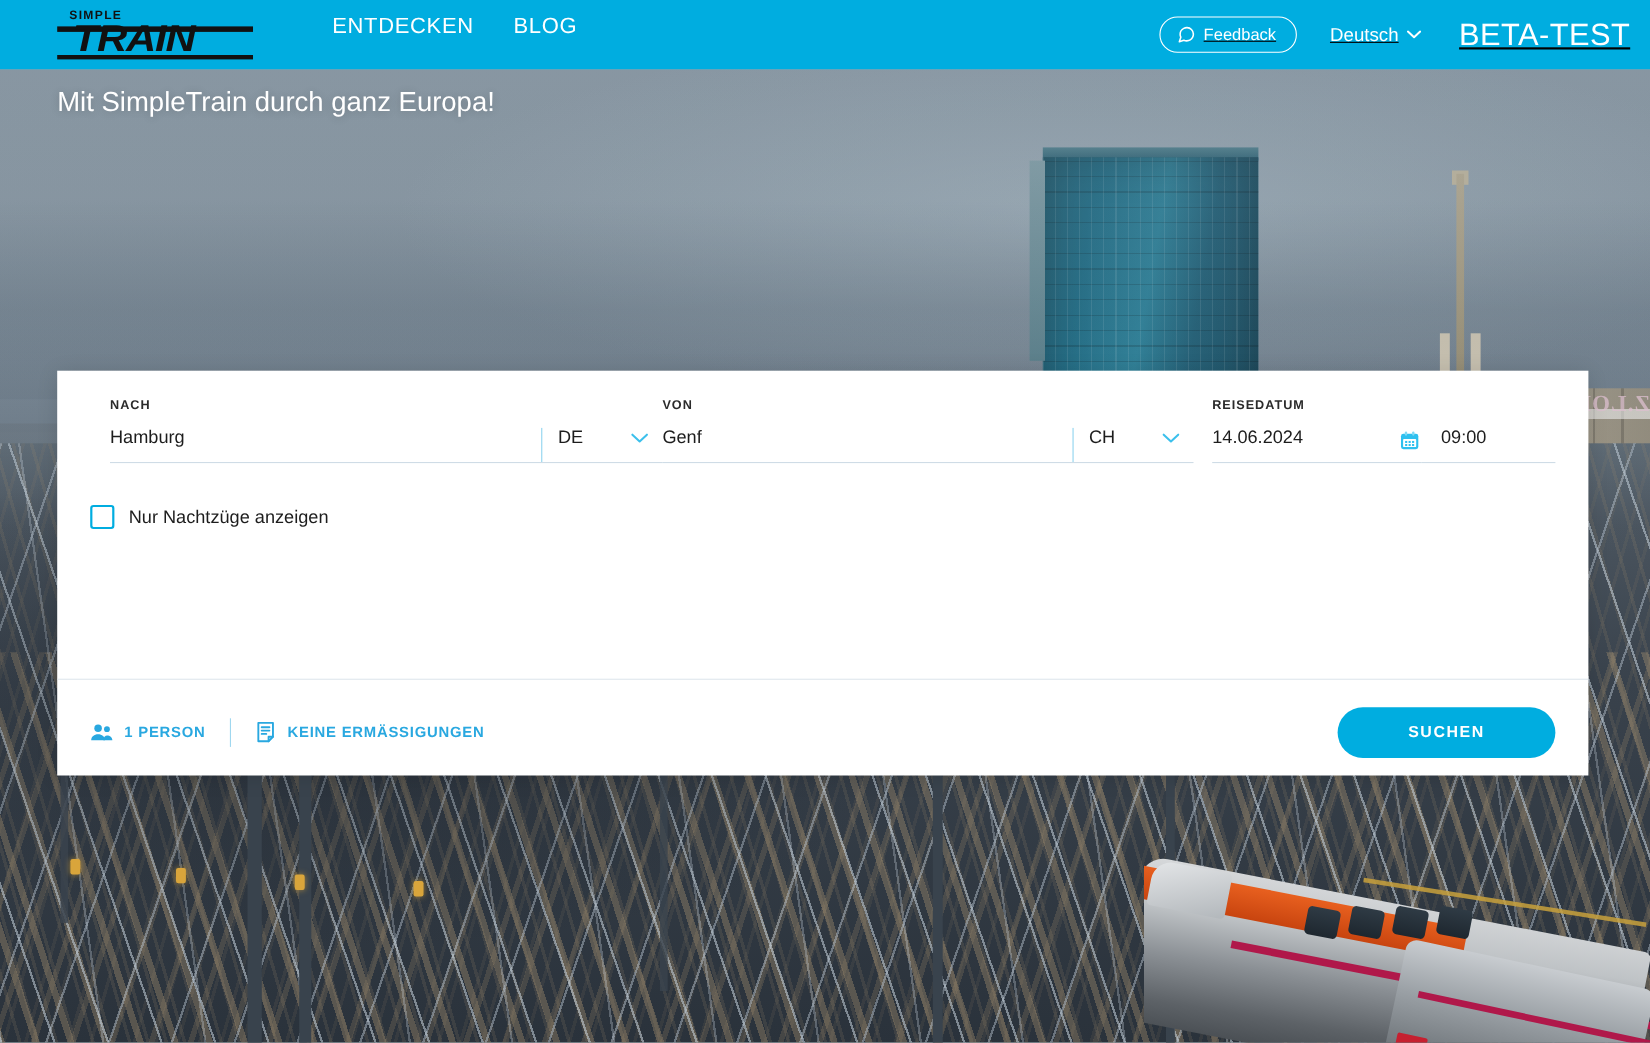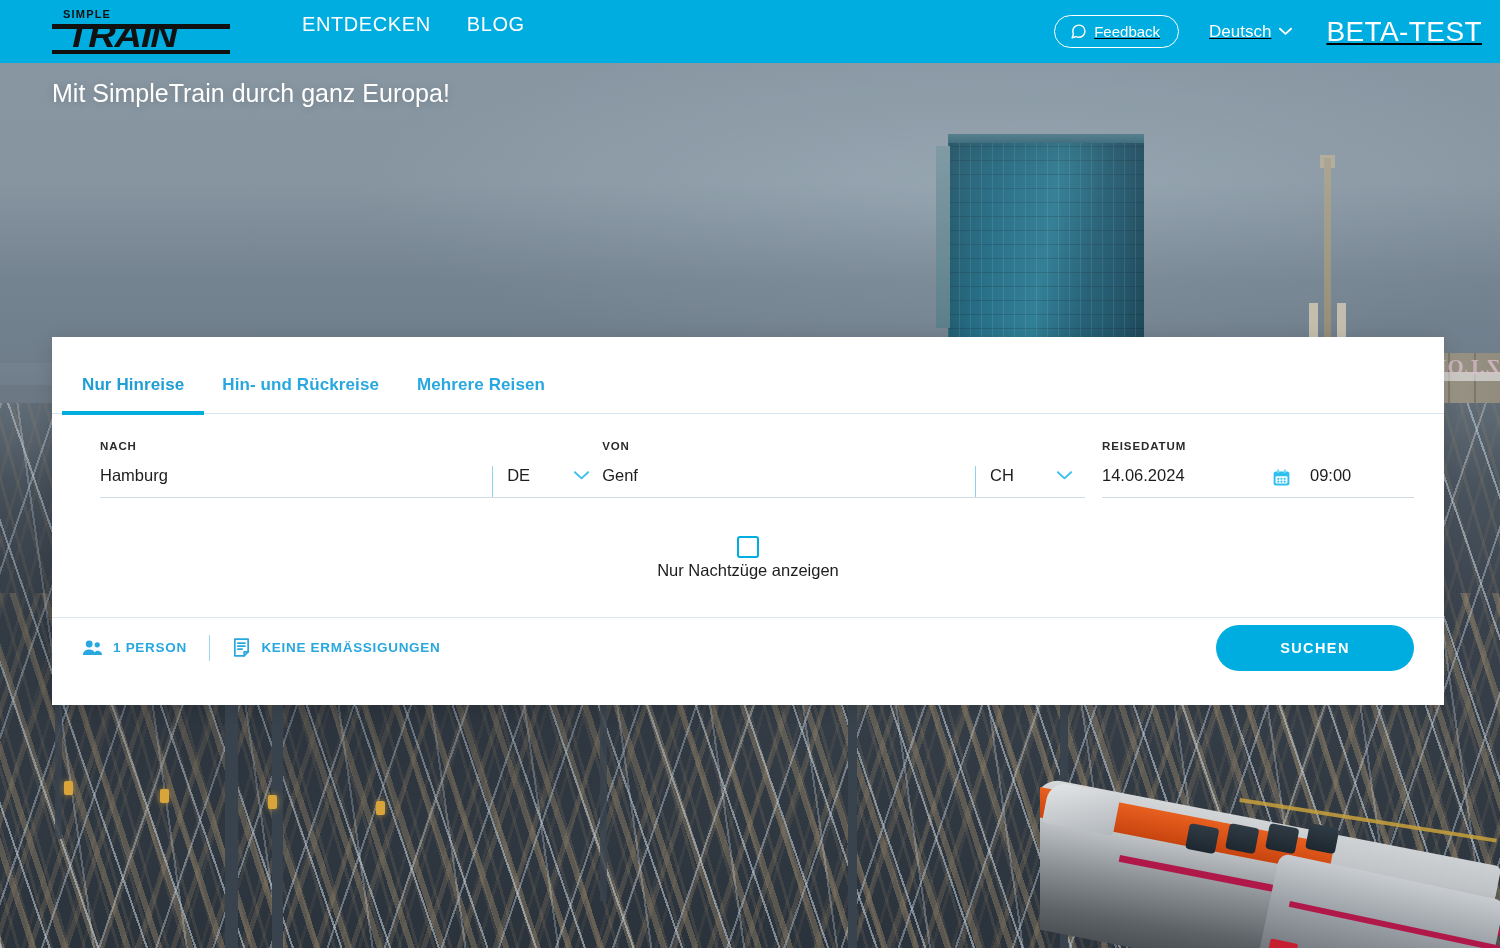--- a/index.html
+++ b/index.html
@@ -327,37 +327,36 @@
     padding-bottom: 9px; cursor: pointer;
   }
   .date-val { font-size: 16.5px; color: #1d1d1d; padding-bottom: 3px; }
   .time-box {
     width: 122px; border-bottom: 1.5px solid #cfdce6;
     padding: 0 0 12px 18px; cursor: pointer;
   }
   .time-val { font-size: 16.5px; color: #1d1d1d; }
 
   .nightrow {
-    display: flex; align-items: center; gap: 3px;
+    display: flex; align-items: center; gap: 13px;
     padding: 38px 30px 0 30px;
-    flex-direction: column;
   }
   .checkbox {
     width: 22px; height: 22px; border: 2px solid #00ade0;
     border-radius: 3px; background: #fff; cursor: pointer;
   }
   .night-label { font-size: 16.5px; color: #1d1d1d; }
 
   .card-divider {
     position: absolute; left: 0; right: 0; top: 280px;
     height: 1px; background: #dfe6ed;
   }
 
   .card-footer {
-    position: absolute; left: 0; right: 0; top: 267px; height: 87px;
+    position: absolute; left: 0; right: 0; top: 285px; height: 87px;
     display: flex; align-items: center; padding: 0 30px;
   }
   .foot-item {
     display: flex; align-items: center; gap: 10px;
     color: #29a8e0; font-size: 13.5px; font-weight: bold;
     letter-spacing: 0.7px; cursor: pointer;
   }
   .foot-sep {
     width: 1.5px; height: 26px; background: #9fd7ef; margin: 0 22px;
   }
@@ -470,25 +469,20 @@
       <div class="beta">BETA-TEST</div>
     </div>
   </div>
 
   <div class="hero-text">
     <div class="hero-sub">Mit SimpleTrain durch ganz Europa!</div>
   </div>
 
   <div class="search-card">
 
-    <div class="tabs">
-      <div class="tab active">Nur Hinreise</div>
-      <div class="tab">Hin- und Rückreise</div>
-      <div class="tab">Mehrere Reisen</div>
-    </div>
 
     <div class="fields">
 
       <div class="field-group fg-to">
         <div class="field-label">NACH</div>
         <div class="field-row">
           <input class="field-input" type="text" value="Hamburg" style="">
           <div class="country-box">
             <span class="country-code">DE</span>
             <span class="icon">

